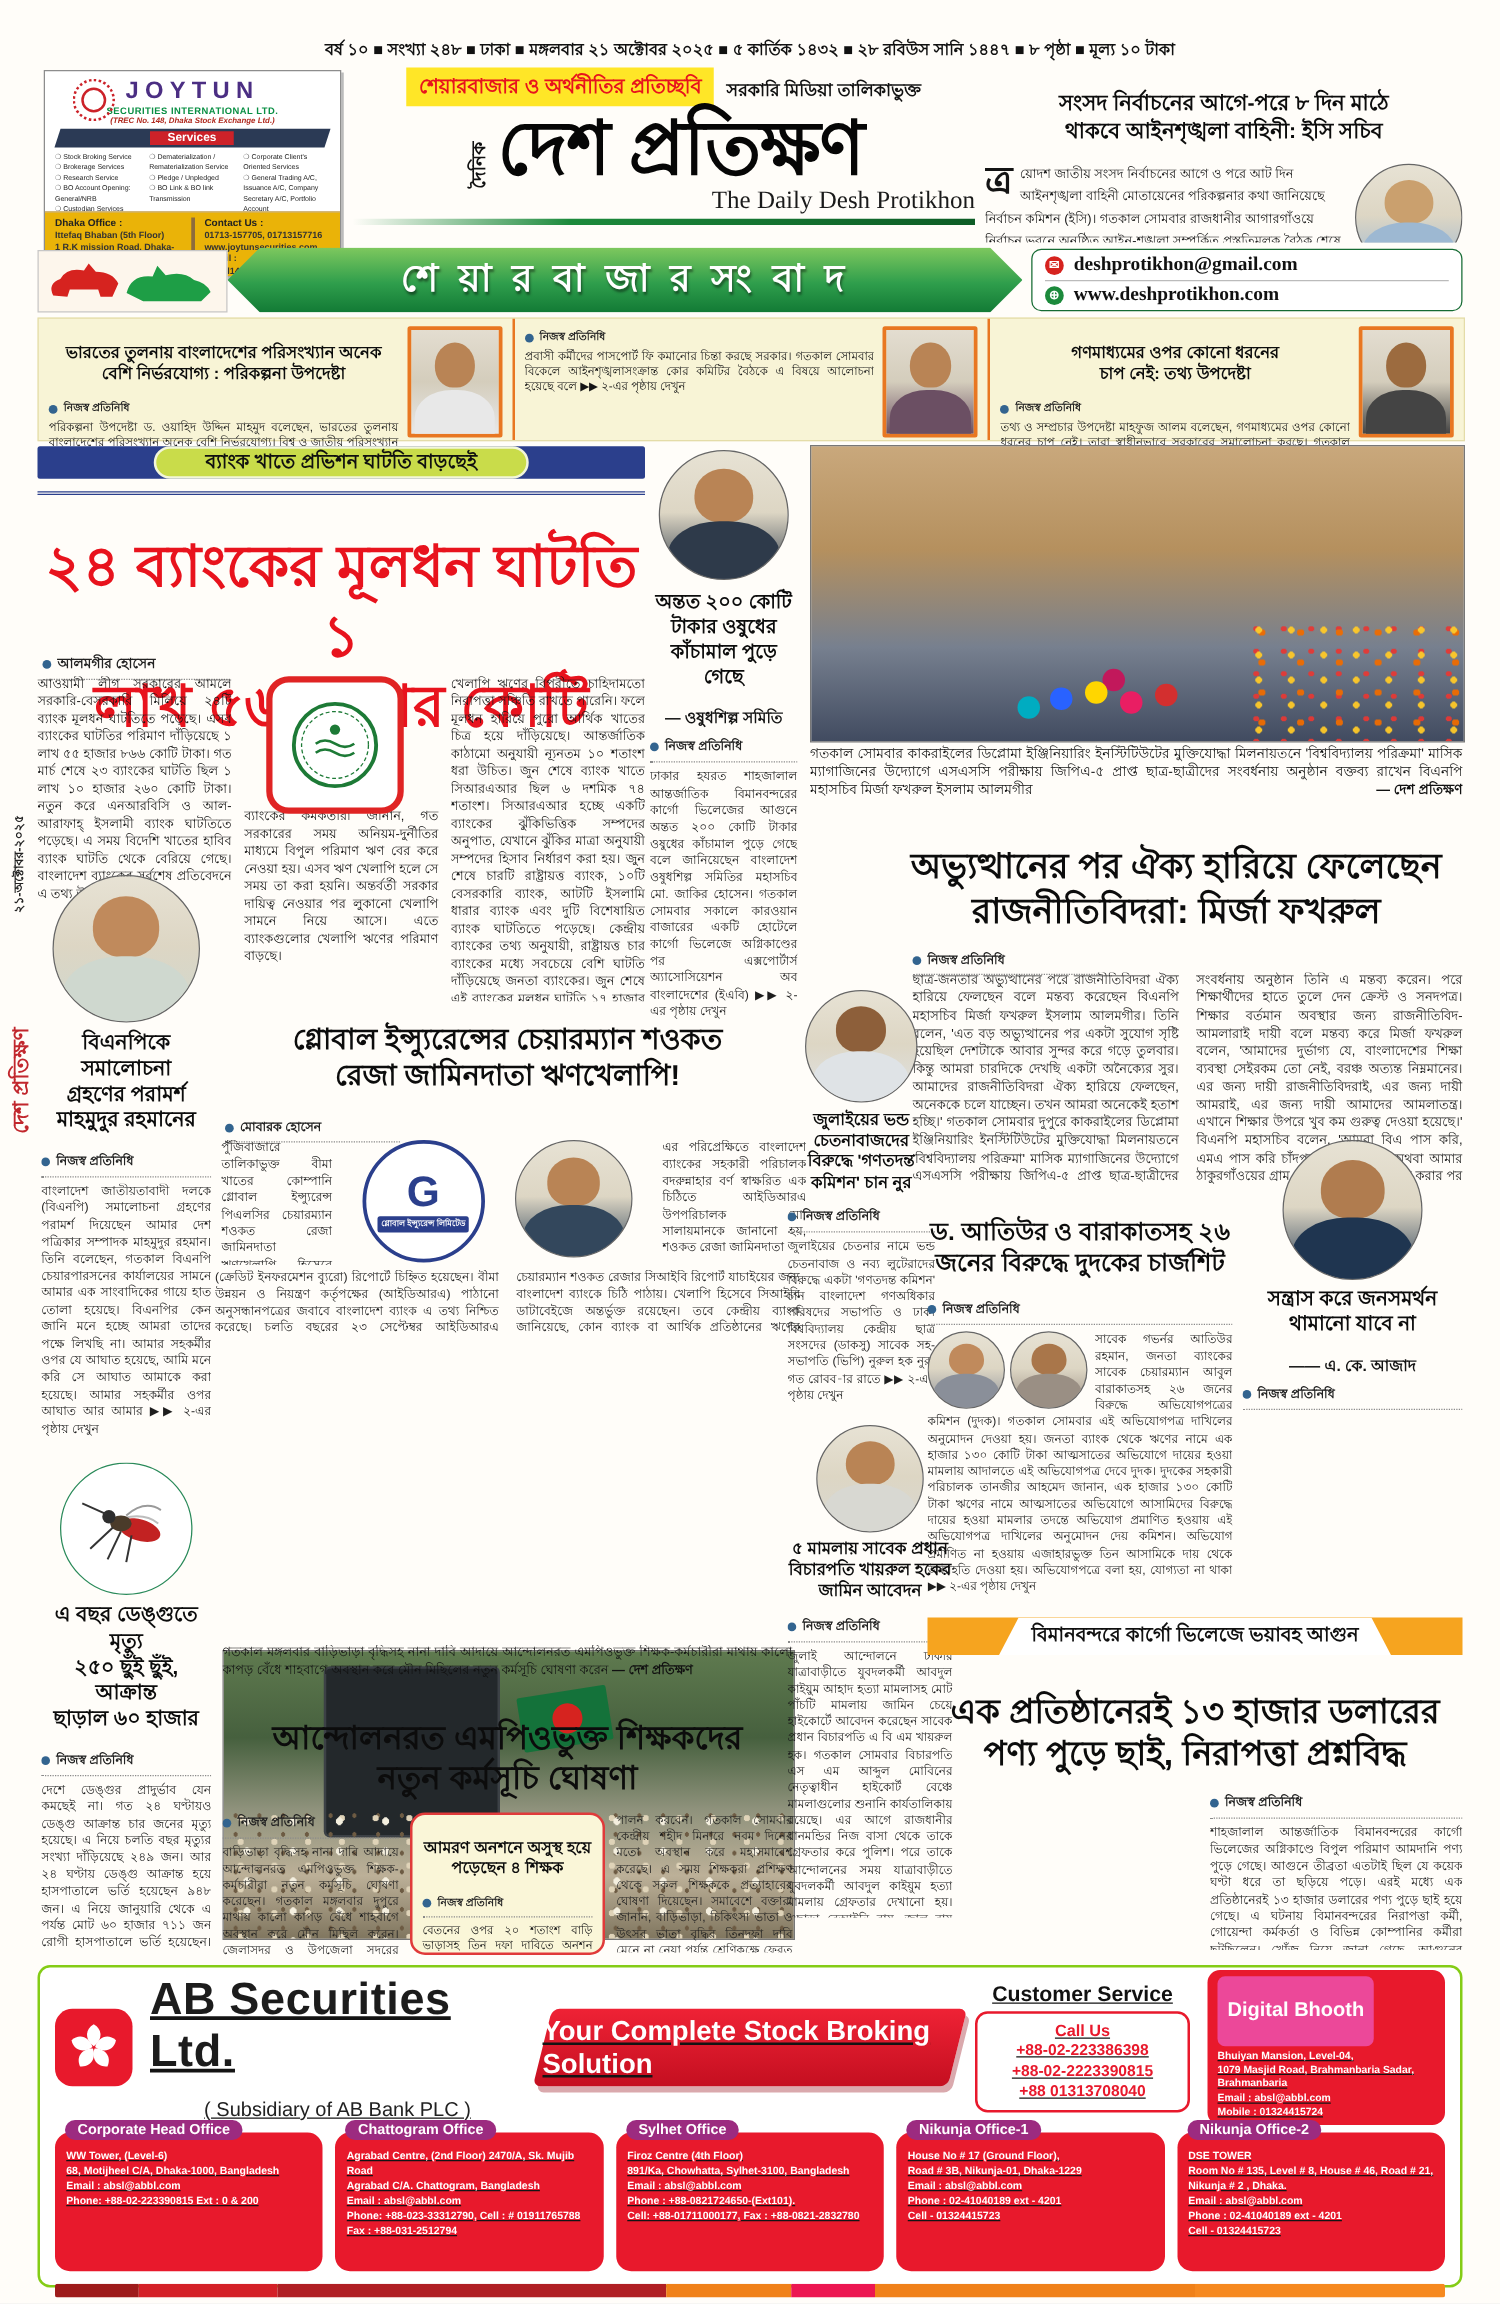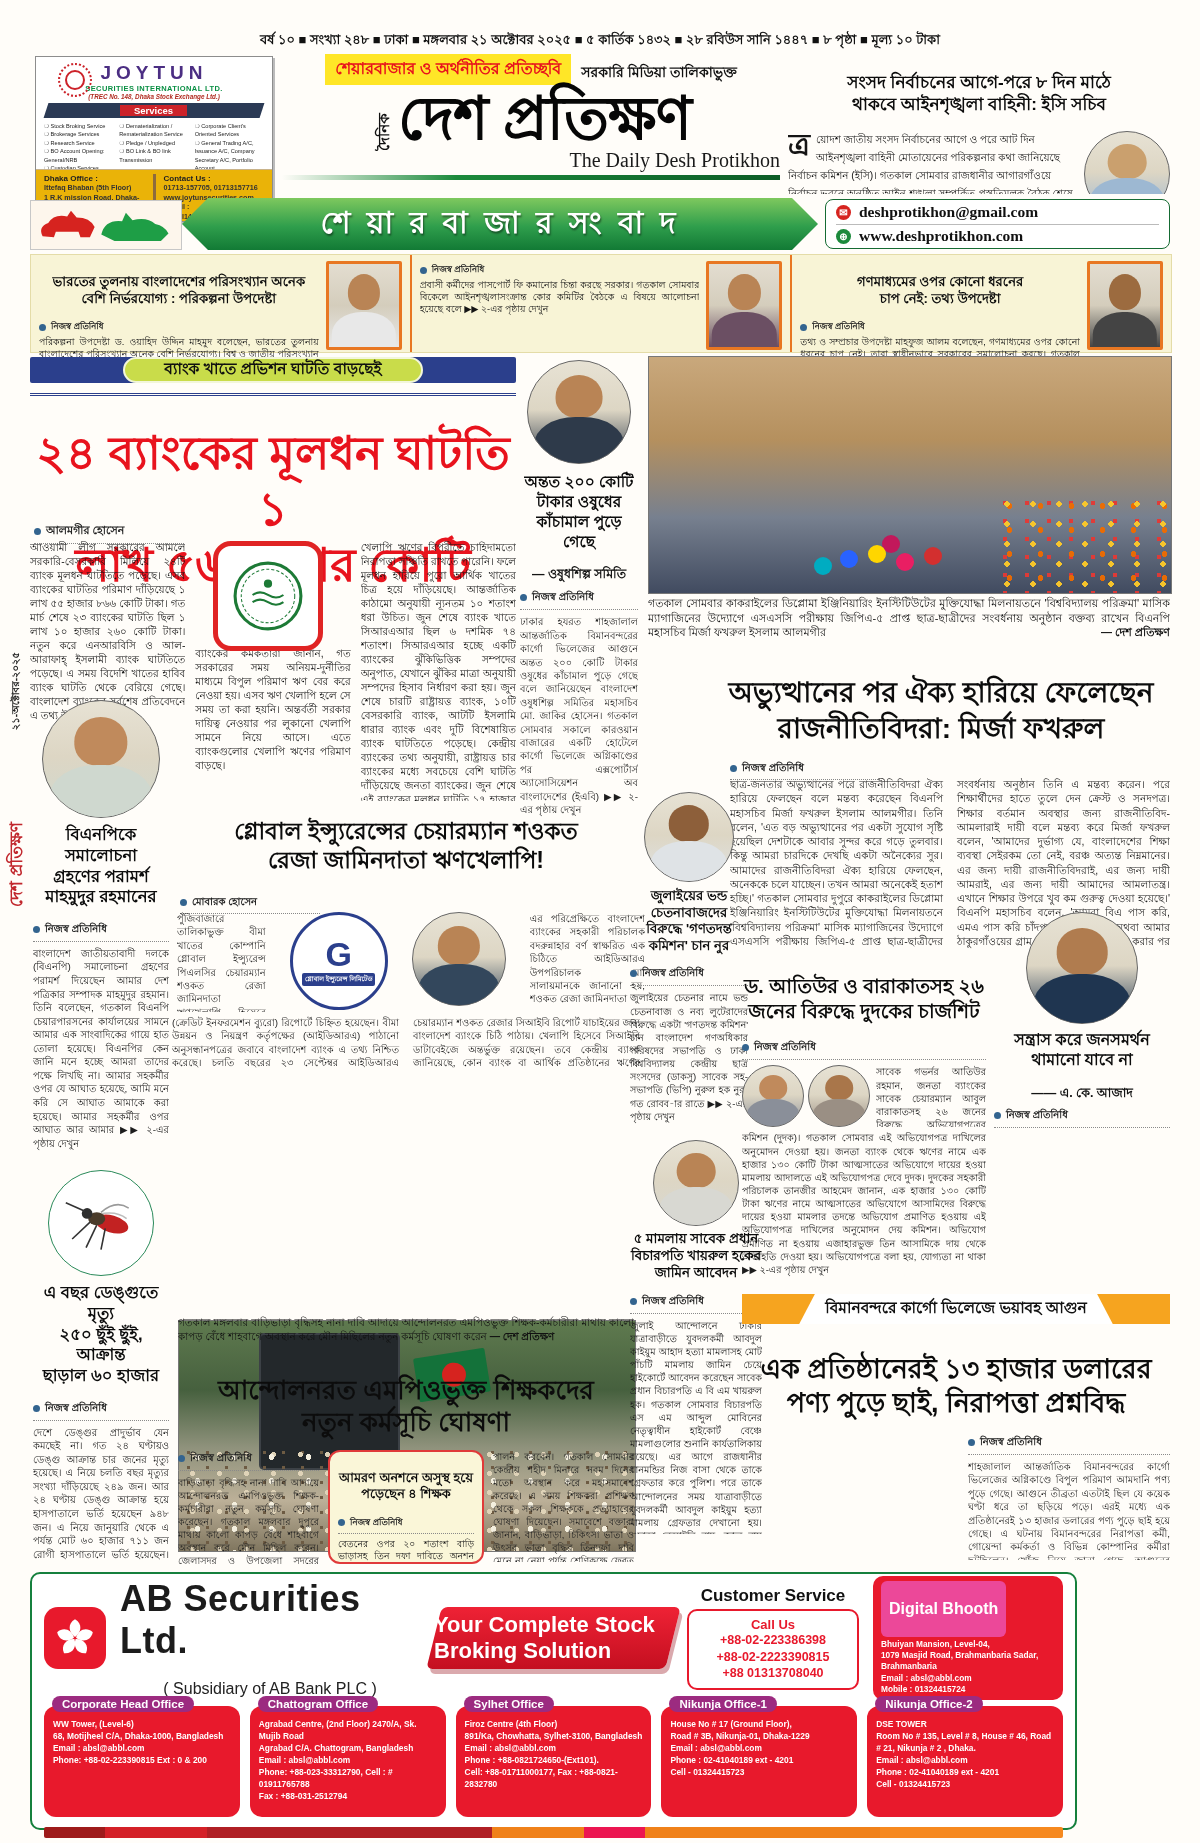--- a/index.html
+++ b/index.html
@@ -210,22 +210,22 @@
 
   
   .cg-kick{left:742px;top:1294px;width:428px;height:30px;background:#f6a41f;display:flex;align-items:center;justify-content:center;}
   .cg-kick-inner{background:#fff;clip-path:polygon(5% 0,95% 0,100% 100%,0 100%);padding:2px 26px;
                  font-size:15.5px;font-weight:800;color:#101010;}
   .cg-h{left:742px;top:1330px;width:428px;font-size:27px;}
   .cg-body{left:968px;top:1434px;width:202px;height:126px;}
   .cg-text{font-size:9.8px;margin-top:4px;height:100px;}
 
   
-  .ab{left:30px;top:1572px;width:1047px;height:258px;border:2px solid #15803d;border-radius:10px;background:#fff;
-      box-sizing:border-box;padding:10px 12px 8px;}
+  .ab{left:30px;top:1572px;width:1140px;height:258px;border:2px solid #84cc16;border-radius:10px;background:#fff;
+      box-sizing:border-box;padding:10px 12px 8px;text-decoration:underline;}
   .ab-top{display:flex;align-items:center;gap:14px;height:108px;}
   .ab-logo{width:62px;height:62px;background:#e8192c;border-radius:14px;flex:0 0 auto;display:flex;align-items:center;justify-content:center;}
   .ab-namewrap{flex:0 0 300px;}
   .ab-name{font-size:36px;font-weight:700;color:#1c1c1c;letter-spacing:.5px;}
   .ab-sub{font-size:16px;color:#222;text-align:center;margin-top:18px;}
   .ab-ribbon{flex:1;height:62px;background:linear-gradient(180deg,#ef2235 0%,#c40f20 100%);transform:skewX(-14deg);
              border-radius:6px;display:flex;align-items:center;justify-content:center;box-shadow:4px 5px 0 rgba(150,10,20,.35);}
   .ab-ribbon span{transform:skewX(14deg);color:#fff;font-size:22px;font-weight:800;}
   .ab-cs{flex:0 0 172px;text-align:center;}
   .ab-cs-h{font-size:17px;font-weight:800;color:#111;}

